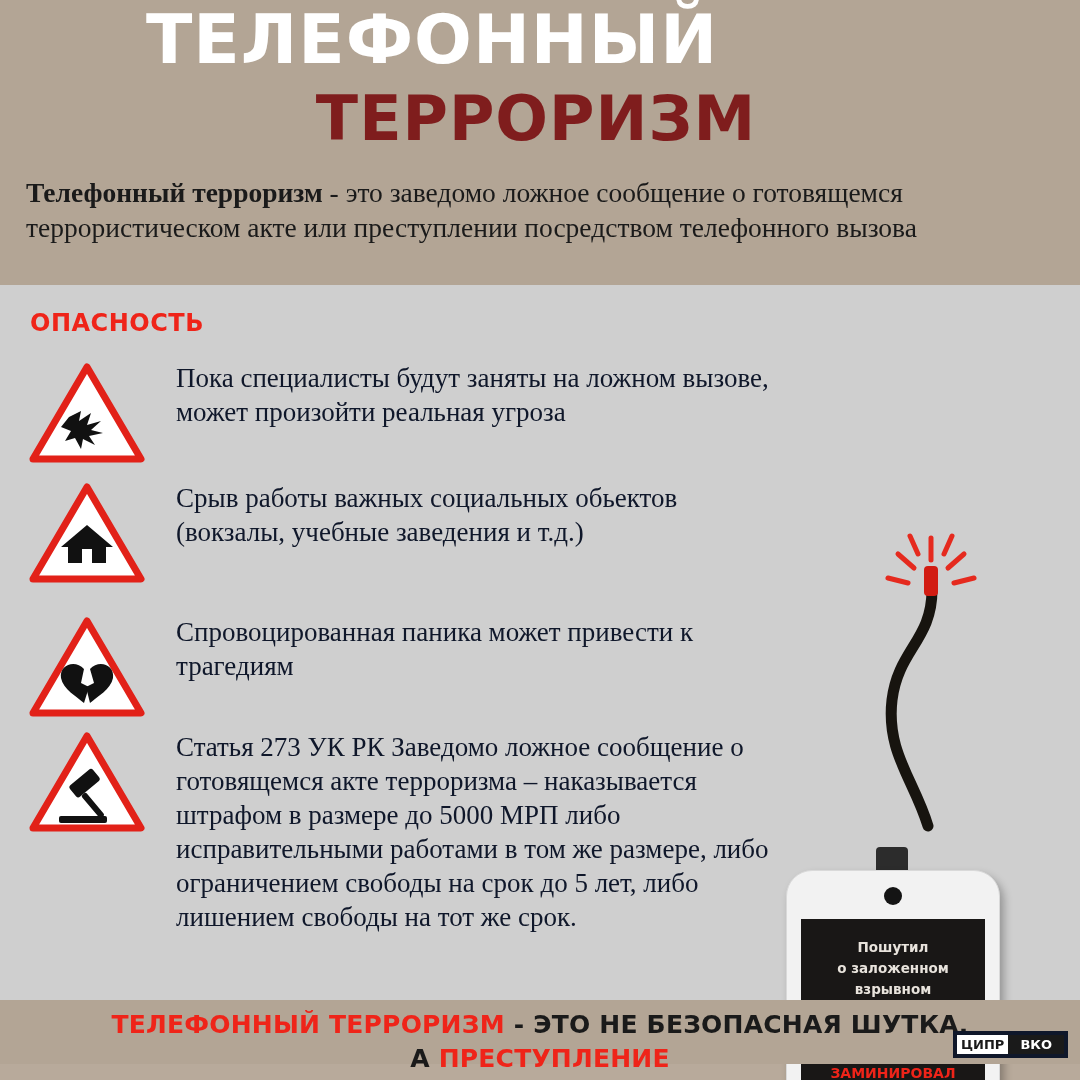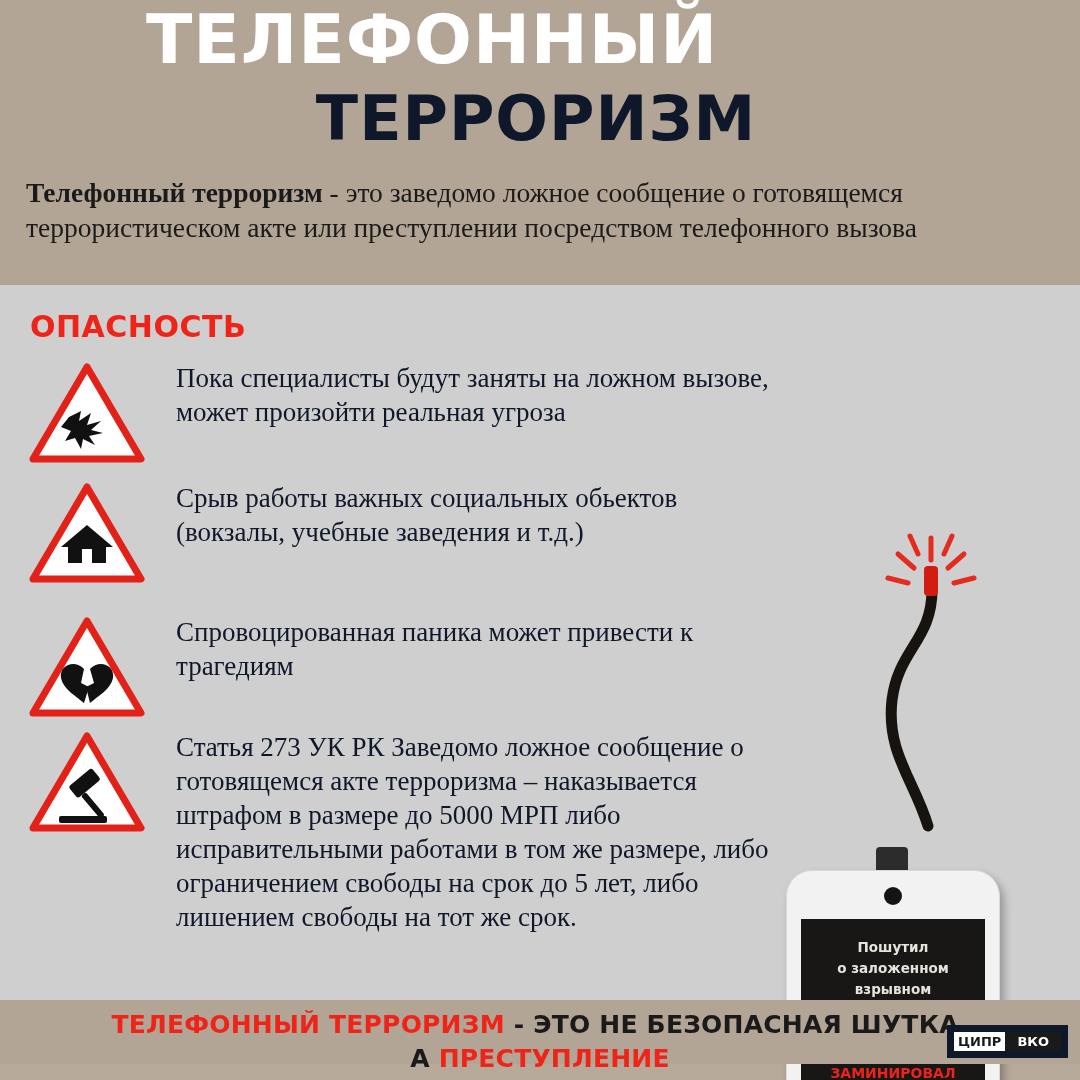--- a/index.html
+++ b/index.html
@@ -42,21 +42,21 @@
   }
   .title-2 {
     position: absolute;
     left: 0; top: 88px;
     width: 1072px;
     text-align: center;
     font-family: "DejaVu Sans", sans-serif;
     font-weight: bold;
     font-size: 62px;
     letter-spacing: 1px;
-    color: #0f172a;
+    color: #7f1d1d;
     line-height: 1.0;
   }
   .lead {
     position: absolute;
     left: 26px;
     top: 175px;
     width: 940px;
     font-size: 27.5px;
     line-height: 1.28;
     color: #1a1a1a;
@@ -72,21 +72,21 @@
     width: 1080px;
     height: 715px;
     background: #cfcfcf;
   }
   .danger-label {
     position: absolute;
     left: 30px;
     top: 24px;
     font-family: "DejaVu Sans", sans-serif;
     font-weight: bold;
-    font-size: 30px;
+    font-size: 24px;
     letter-spacing: 0.5px;
     color: #ef2419;
   }
 
   
   .item {
     position: absolute;
     left: 28px;
     width: 740px;
   }
@@ -203,21 +203,21 @@
   .red { color: #ef2419; }
   .logo {
     position: absolute;
     right: 12px;
     bottom: 6px;
     display: flex;
     align-items: flex-start;
     font-family: "DejaVu Sans", sans-serif;
     font-weight: bold;
     font-size: 13px;
-    border: 7px solid #0f172a;
+    border: 4px solid #0f172a;
     background: #ffffff;
     line-height: 1;
   }
   .logo .a {
     padding: 3px 4px;
     color: #1a1a1a;
   }
   .logo .b {
     padding: 3px 12px;
     color: #ffffff;

